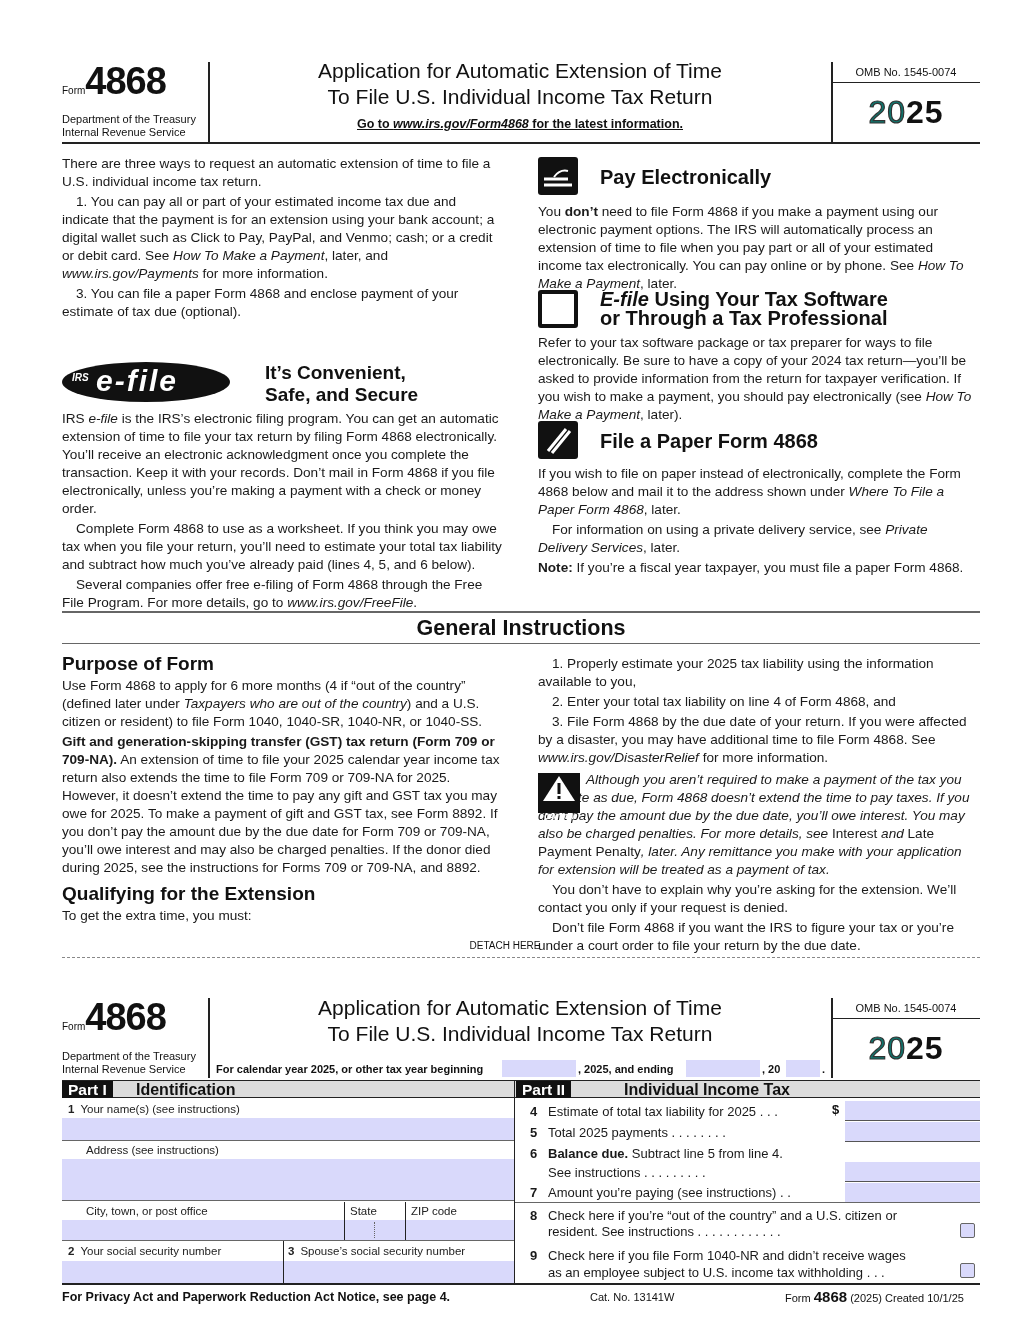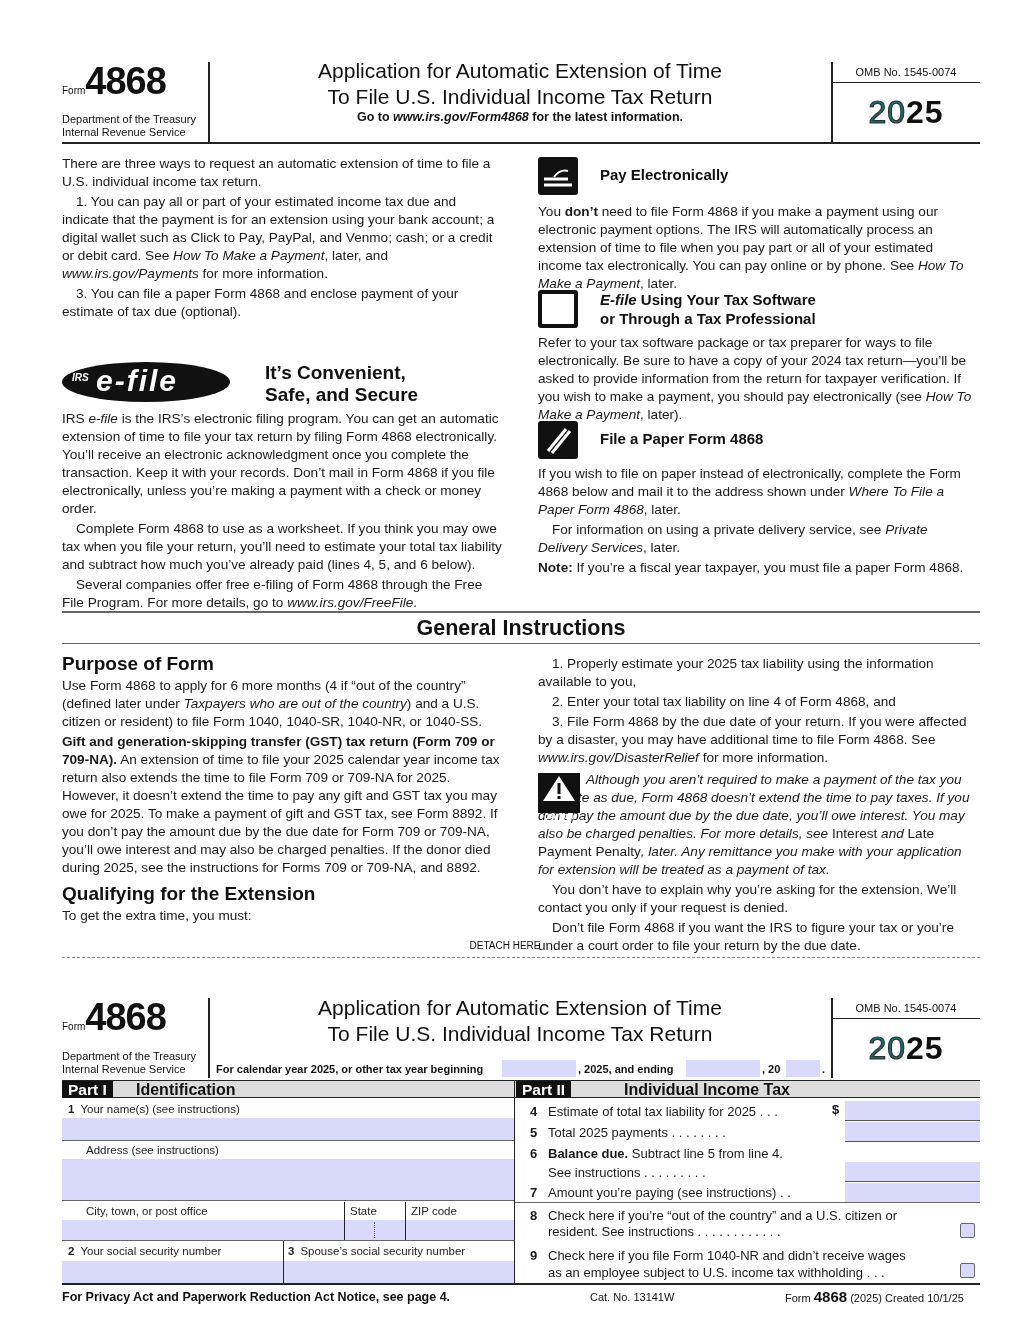--- a/index.html
+++ b/index.html
@@ -12,21 +12,21 @@
   .goto { font-size: 12.5px; font-weight: bold; text-align: center; }
   .goto i { font-style: italic; }
   .omb { font-size: 11px; text-align: center; }
   .year { font-size: 32px; font-weight: bold; text-align: center; letter-spacing: 1px; }
   .year .outline { color: #0f766e; -webkit-text-stroke: 1.2px #333; font-weight: normal; }
   .vline { position: absolute; background: #222; width: 1.5px; }
   .hline { position: absolute; background: #222; height: 1.5px; }
   .body-text { font-size: 13.6px; line-height: 18px; color: #1a1a1a; }
   .body-text p { margin-bottom: 2px; }
   .indent { text-indent: 14px; }
-  .h-section { font-size: 15px; font-weight: bold; }
+  .h-section { font-size: 20px; font-weight: bold; }
   .h-big { font-size: 19px; font-weight: bold; }
   .h-gen { font-size: 21.5px; font-weight: bold; text-align: center; }
   .icon-box { width: 40px; height: 38px; background: #111; border-radius: 3px; position: absolute; }
   .fill { background: #d9d9fb; position: absolute; }
   .lbl { font-size: 11.5px; position: absolute; color: #222; text-align: right; }
   .lbl b { font-weight: bold; margin-right: 6px; }
   .part-bar { position: absolute; background: #dcdcdc; height: 18px; border-top: 1.5px solid #222; border-bottom: 1px solid #222; }
   .part-tag { position: absolute; background: #111; color: #fff; font-weight: bold; font-size: 15.5px; padding: 0 6px; height: 17px; line-height: 17px; }
   .part-title { position: absolute; font-weight: bold; font-size: 16px; line-height: 17px; }
   .line-item { font-size: 13px; position: absolute; color: #1a1a1a; }
@@ -43,21 +43,21 @@
     <span class="hdr-form">Form</span><span class="hdr-num">4868</span>
   </div>
   <div class="abs dept" style="left:62px; top:113px;">
     <div>Department of the Treasury</div>
     <div>Internal Revenue Service</div>
   </div>
   <div class="vline" style="left:208px; top:62px; height:80px;"></div>
   <div class="abs" style="left:210px; top:58px; width:620px;">
     <div class="title">Application for Automatic Extension of Time</div>
     <div class="title">To File U.S. Individual Income Tax Return</div>
-    <div class="goto" style=""><span>Go to </span><i>www.irs.gov/Form4868</i><span> for the latest information.</span></div>
+    <div class="goto" style="margin-top:7px;text-decoration:underline;"><span>Go to </span><i>www.irs.gov/Form4868</i><span> for the latest information.</span></div>
   </div>
   <div class="vline" style="left:831px; top:62px; height:80px;"></div>
   <div class="abs omb" style="left:833px; top:66px; width:146px;">OMB No. 1545-0074</div>
   <div class="hline" style="left:833px; top:82px; width:147px; height:1px;"></div>
   <div class="abs year" style="left:833px; top:94px; width:146px;"><span class="outline">20</span><span>25</span></div>
   <div class="hline" style="left:62px; top:142px; width:918px;"></div>
 </div>
 
 <div class="abs body-text" style="left:62px; top:155px; width:440px;">
   <p>There are three ways to request an automatic extension of time to file a U.S. individual income tax return.</p>

